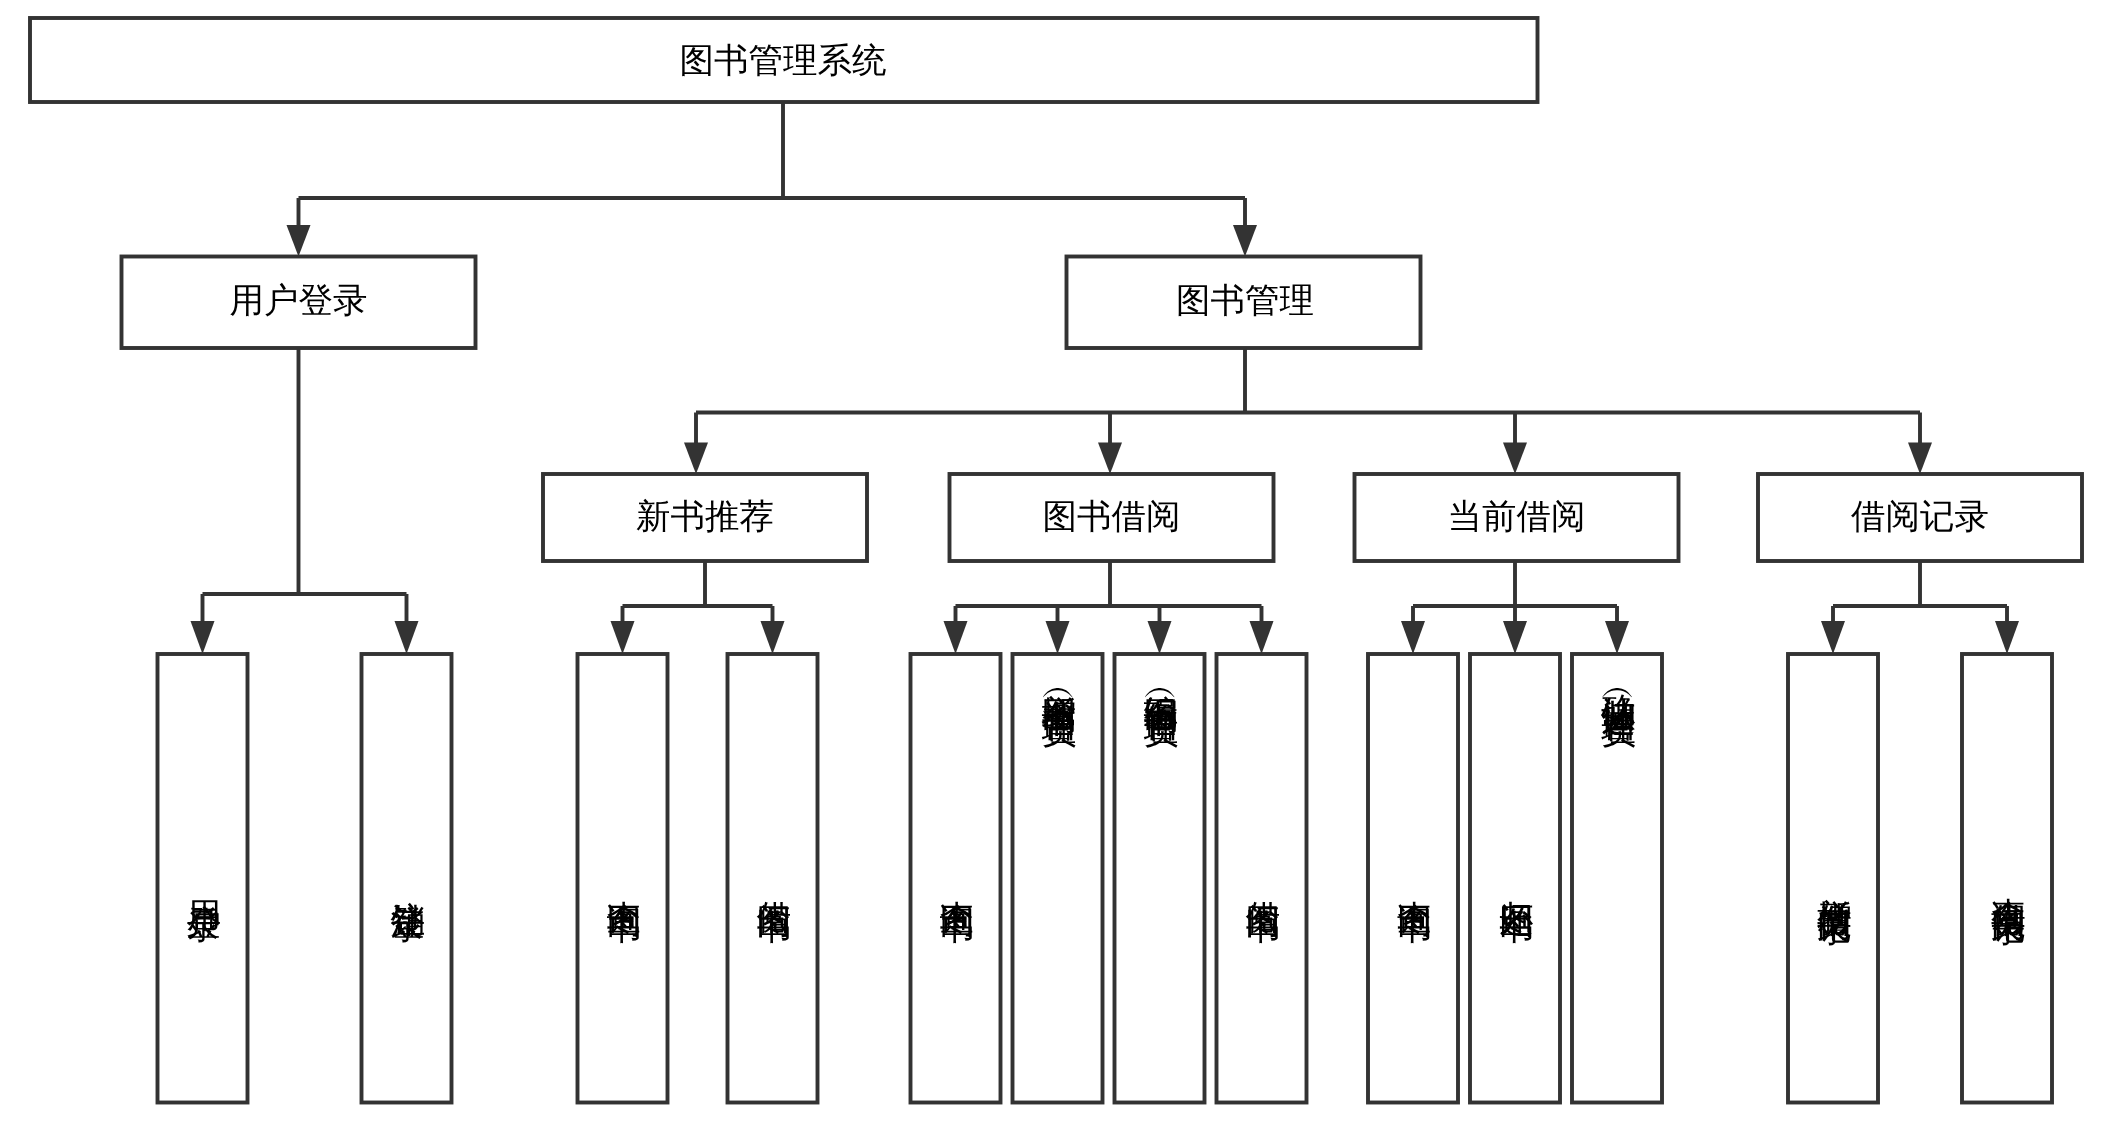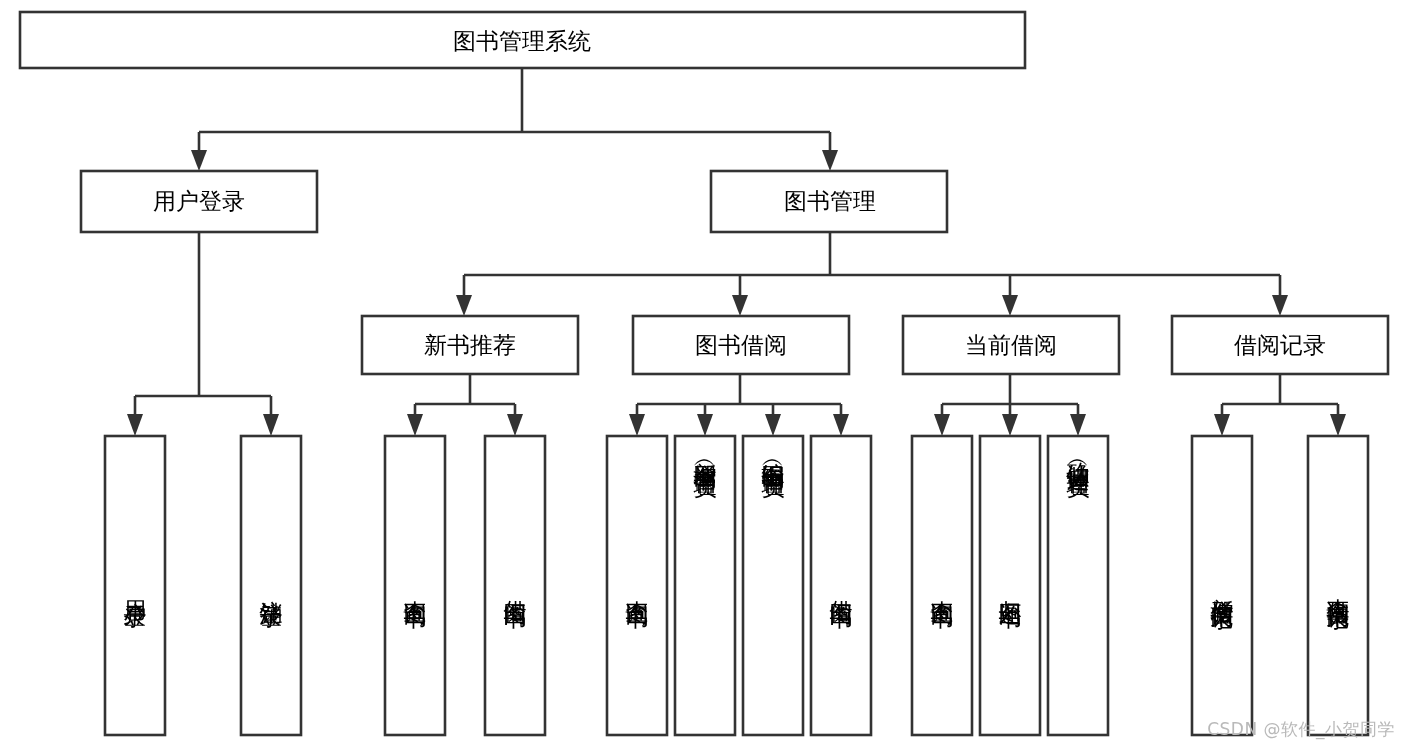--- a/index.html
+++ b/index.html
@@ -259,15 +259,14 @@
     <span class="leaf-label" style="margin-top:8px;">确认归还（管理员）</span>
   </div>
 
   <div class="leaf-label-wrap" style="left:1192px; top:436px; width:60px; height:299px;">
     <span class="leaf-label">新增借阅记录</span>
   </div>
   <div class="leaf-label-wrap" style="left:1308px; top:436px; width:60px; height:299px;">
     <span class="leaf-label">查询借阅记录</span>
   </div>
 
-  <div class="watermark">CSDN @软件_小贺同学</div>
 
 </div>
 
 </body></html>

